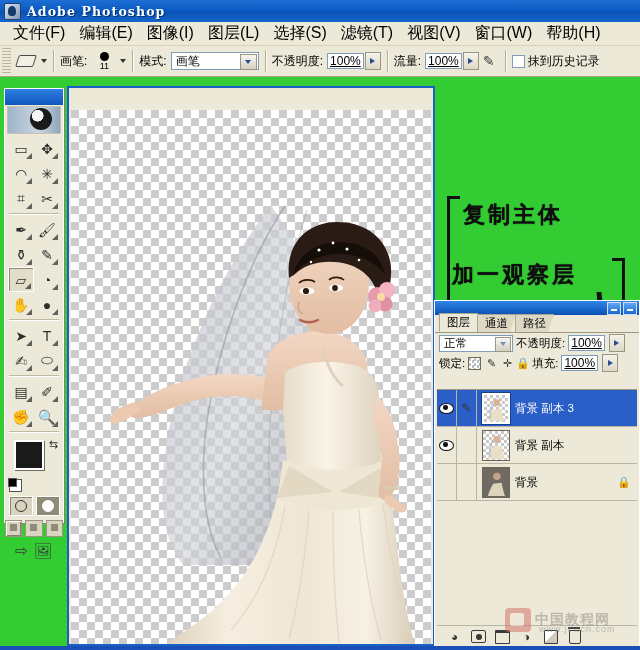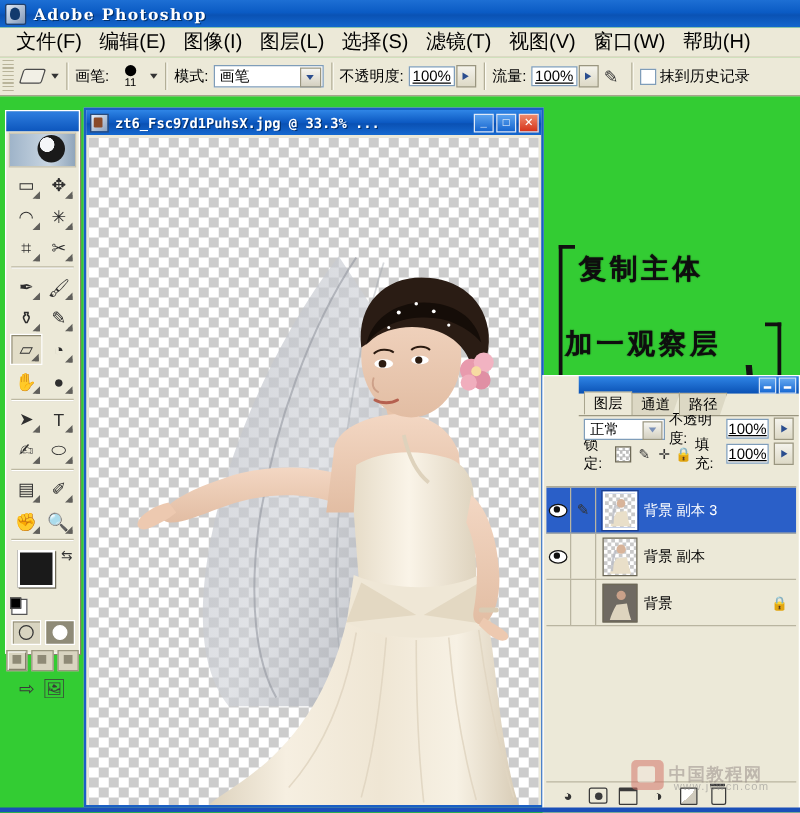--- a/index.html
+++ b/index.html
@@ -190,21 +190,21 @@
   .ann1{left:463px;top:200px;}
   .ann2{left:452px;top:260px;}
   .brk{position:absolute;border:3px solid #111;}
   .brk-left{left:447px;top:196px;width:10px;height:118px;border-right:none;}
   .brk-right{left:612px;top:258px;width:10px;height:52px;border-left:none;}
   .pointer-curve{position:absolute;left:565px;top:292px;width:44px;height:150px;}
 
   
   .palette{
     position:absolute;left:434px;top:300px;width:206px;height:350px;
-    background:#ece9d8;border:1px solid #fff;box-shadow:1px 1px 0 #7d7965;box-sizing:border-box;padding-left:28px;
+    background:#ece9d8;border:1px solid #fff;box-shadow:1px 1px 0 #7d7965;box-sizing:border-box;
   }
   .pal-title{
     height:14px;background:linear-gradient(180deg,#2f85e6,#0a51b4);display:flex;align-items:center;
     justify-content:flex-end;padding-right:2px;gap:2px;
   }
   .pal-title .pb{width:12px;height:11px;border:1px solid #cfe0f5;background:linear-gradient(180deg,#63a8f0,#1868d2);
     display:flex;align-items:center;justify-content:center;}
   .pal-title .pb i{display:block;width:6px;height:2px;background:#fff;margin-top:4px;}
   .tabs{height:17px;display:flex;align-items:flex-end;padding-left:4px;
     border-bottom:1px solid #9a9680;background:#ece9d8;}
@@ -455,29 +455,20 @@
           <i></i>
         </div>
     </div>
     <div class="ir-row">
       <span>⇨</span>
       <span>🖼</span>
     </div>
   </div>
 
   <div class="docwin">
-    <div class="doc-title">
-      <div class="doc-icon"></div>
-      <div class="doc-name">zt6_Fsc97d1PuhsX.jpg @ 33.3% ...</div>
-      <div class="winbtns">
-        <div class="wbtn">_</div>
-        <div class="wbtn">□</div>
-        <div class="wbtn close">✕</div>
-      </div>
-    </div>
 
     <div class="canvas-wrap">
       <svg class="bride" viewBox="0 0 360 534" preserveAspectRatio="none">
         <defs>
           <linearGradient id="dress" x1="0" y1="0" x2="1" y2="0">
             <stop offset="0%" stop-color="#ddd2bd"></stop>
             <stop offset="25%" stop-color="#f6efe1"></stop>
             <stop offset="55%" stop-color="#efe6d4"></stop>
             <stop offset="80%" stop-color="#f7f1e4"></stop>
             <stop offset="100%" stop-color="#d8ccb6"></stop>

